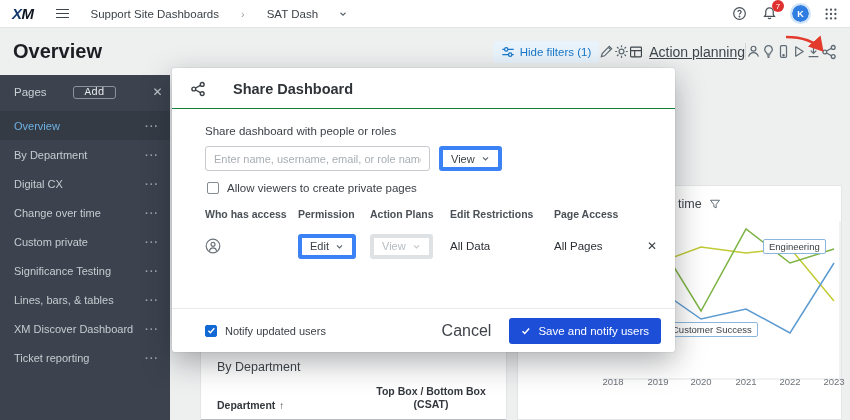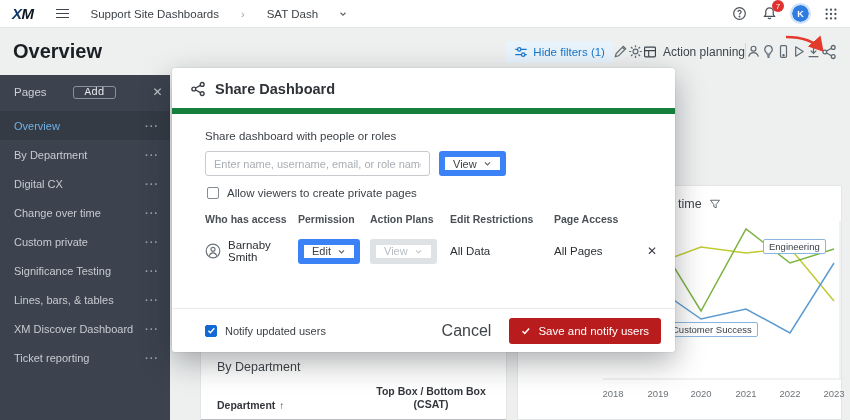--- a/index.html
+++ b/index.html
@@ -41,21 +41,21 @@
     position:absolute; top:28px; left:0; right:0; height:47px;
     display:flex; align-items:center; padding:0 13px; z-index:2;
   }
   .page-title { font-size:20px; font-weight:600; color:#1b1e22; }
   .toolbar { margin-left:auto; display:flex; align-items:center; }
   .hide-filters {
     display:flex; align-items:center; gap:5px; color:#1877c9; font-size:11.5px;
     background:#e9f3fc; padding:4px 8px; border-radius:3px; cursor:pointer;
   }
   .tool-icon { color:#5f6a73; cursor:pointer; }
-  .action-planning { display:flex; align-items:center; gap:6px; font-size:12px; color:#3e454c; cursor:pointer; }
+  .action-planning { display:flex; align-items:center; gap:6px; font-size:14px; color:#3e454c; cursor:pointer;text-decoration:underline; }
   .toolbar-divider { width:1px; height:17px; background:#d4d7da; }
 
   
   .sidebar { position:absolute; top:75px; left:0; width:170px; bottom:0; background:#3c434e; z-index:3; }
   .sidebar-head { display:flex; align-items:center; padding:10px 12px 8px 14px;gap:26px; }
   .sidebar-title { color:#ccd1d6; font-size:11.5px; flex:1; }
   .add-btn {
     border:1px solid #8b929a; color:#e7eaec; font-size:11px; line-height:1;
     padding:0 11px; border-radius:3px; background:transparent; cursor:pointer;
     font-family:Liberation Mono, monospace;
@@ -88,68 +88,68 @@
     position:absolute; top:11px; left:85px; display:flex; gap:7px; align-items:center;
     font-size:12.5px; color:#3f444a; white-space:nowrap;
   }
   .chart-svg { position:absolute; top:30px; left:0; }
   .chip {
     position:absolute; background:#fff; border:1px solid #8ab6de; border-radius:2px;
     font-size:9.5px; color:#3c4147; padding:1px 5px; white-space:nowrap;
   }
   .chip.eng { left:245px; top:53px; }
   .chip.cs  { left:148px; top:136px; }
-  .years { position:absolute; top:202px; left:0; width:325px; height:14px; }
+  .years { position:absolute; top:190px; left:0; width:325px; height:14px; }
   .year { position:absolute; width:26px; text-align:center; font-size:9.5px; color:#6c737a; }
   .year:nth-of-type(1){left:82px} .year:nth-of-type(2){left:127px}
   .year:nth-of-type(3){left:170px} .year:nth-of-type(4){left:215px}
   .year:nth-of-type(5){left:259px} .year:nth-of-type(6){left:303px}
 
   
   .modal {
     position:absolute; left:172px; top:68px; width:503px; height:284px;
     background:#fff; border-radius:3px; z-index:20;
     box-shadow:0 10px 30px rgba(20,24,28,.35), 0 0 0 1px rgba(0,0,0,.04);
   }
   .modal-header {
-    display:flex; align-items:center; gap:9px; padding:13px 18px 11px;
-    border-bottom:6px solid #15803d;
+    display:flex; align-items:center; gap:27px; padding:13px 18px 11px;
+    border-bottom:1px solid #15803d;
   }
   .modal-title { font-size:14.5px; font-weight:bold; color:#2f3338; }
   .modal-body { padding:10px 14px 0 33px; }
   .share-label { font-size:11.5px; color:#3c4147; margin:6px 0 9px; }
   .input-row { display:flex; gap:9px; align-items:center; }
   .share-input {
     width:225px; height:25px; border:1px solid #c7cbcf; border-radius:3px;
     font-size:11px; padding:0 8px; color:#333; font-family:"Liberation Sans", sans-serif;
   }
   .share-input::placeholder { color:#a8aeb4; }
   .btn-dd {
-    height:25px; border:6px solid #3b82f6; border-radius:3px; background:#fff;
+    height:25px; border:4px solid #3b82f6; border-radius:3px; background:#fff;
     font-size:11px; color:#3c4147; padding:0 8px; display:inline-flex; align-items:center; gap:6px;
     cursor:pointer; font-family:"Liberation Sans", sans-serif;
   }
   .btn-dd.disabled { color:#b6bcc2; border-color:#dfe2e5; cursor:default; }
   .allow-row { display:flex; align-items:center; gap:8px; margin:11px 0 14px 2px; font-size:11.5px; color:#3c4147; }
   .checkbox { width:12px; height:12px; border:1px solid #858c93; border-radius:2px; background:#fff; flex:0 0 auto; cursor:pointer; }
   .checkbox.checked { background:#1269d3; border-color:#1269d3; color:#fff; display:flex; align-items:center; justify-content:center; }
   .grid-head, .grid-row { display:grid; grid-template-columns:93px 72px 80px 104px 92px 1fr; align-items:center; }
   .grid-head { font-size:10.5px; font-weight:600; color:#4a5056; margin-bottom:8px; }
   .grid-row { min-height:36px; font-size:11.5px; color:#2b2f34; }
   .who-cell { display:flex; align-items:center; gap:7px; font-size:11.5px; }
   .row-x { justify-self:end; margin-right:4px; font-size:12px; color:#3c4147; cursor:pointer; }
   .modal-footer {
     position:absolute; left:0; right:0; bottom:0; height:44px;
     border-top:1px solid #e8eaec; display:flex; align-items:center; padding:0 14px 0 33px;
   }
   .notify { display:flex; align-items:center; gap:8px; font-size:11px; color:#3c4147; }
   .footer-right { margin-left:auto; display:flex; align-items:center; gap:18px; }
   .cancel { font-size:16px; color:#3f444a; cursor:pointer;text-align:center; }
   .save-btn {
-    background:#b91c1c; color:#fff; border:none; border-radius:3px; font-size:11.5px;
+    background:#1d4ed8; color:#fff; border:none; border-radius:3px; font-size:11.5px;
     padding:7px 12px; display:inline-flex; align-items:center; gap:7px; cursor:pointer;
     font-family:"Liberation Sans", sans-serif;
   }
 
   .annotation { position:absolute; inset:0; z-index:30; pointer-events:none; }
 </style>
 </head>
 <body>
 
 <div class="topnav">
@@ -395,21 +395,20 @@
     </div>
     <div class="grid-row">
       <span class="who-cell">
         <span>
           <svg width="16" height="16" viewBox="0 0 16 16" fill="none" stroke="#6c737a" stroke-width="1.2">
               <circle cx="8" cy="8" r="6.8"></circle>
               <circle cx="8" cy="6.3" r="2"></circle>
               <path d="M4.3 12.8c.6-2 2.1-3 3.7-3s3.1 1 3.7 3"></path>
             </svg>
         </span>
-        <span>Barnaby Smith</span>
       </span>
       <span>
         <button class="btn-dd">
           <span>Edit</span>
           <svg width="9" height="9" viewBox="0 0 16 16" fill="none" stroke="#5b636b" stroke-width="2">
               <path d="M3.5 6l4.5 4.5L12.5 6"></path>
             </svg>
         </button>
       </span>
       <span>

